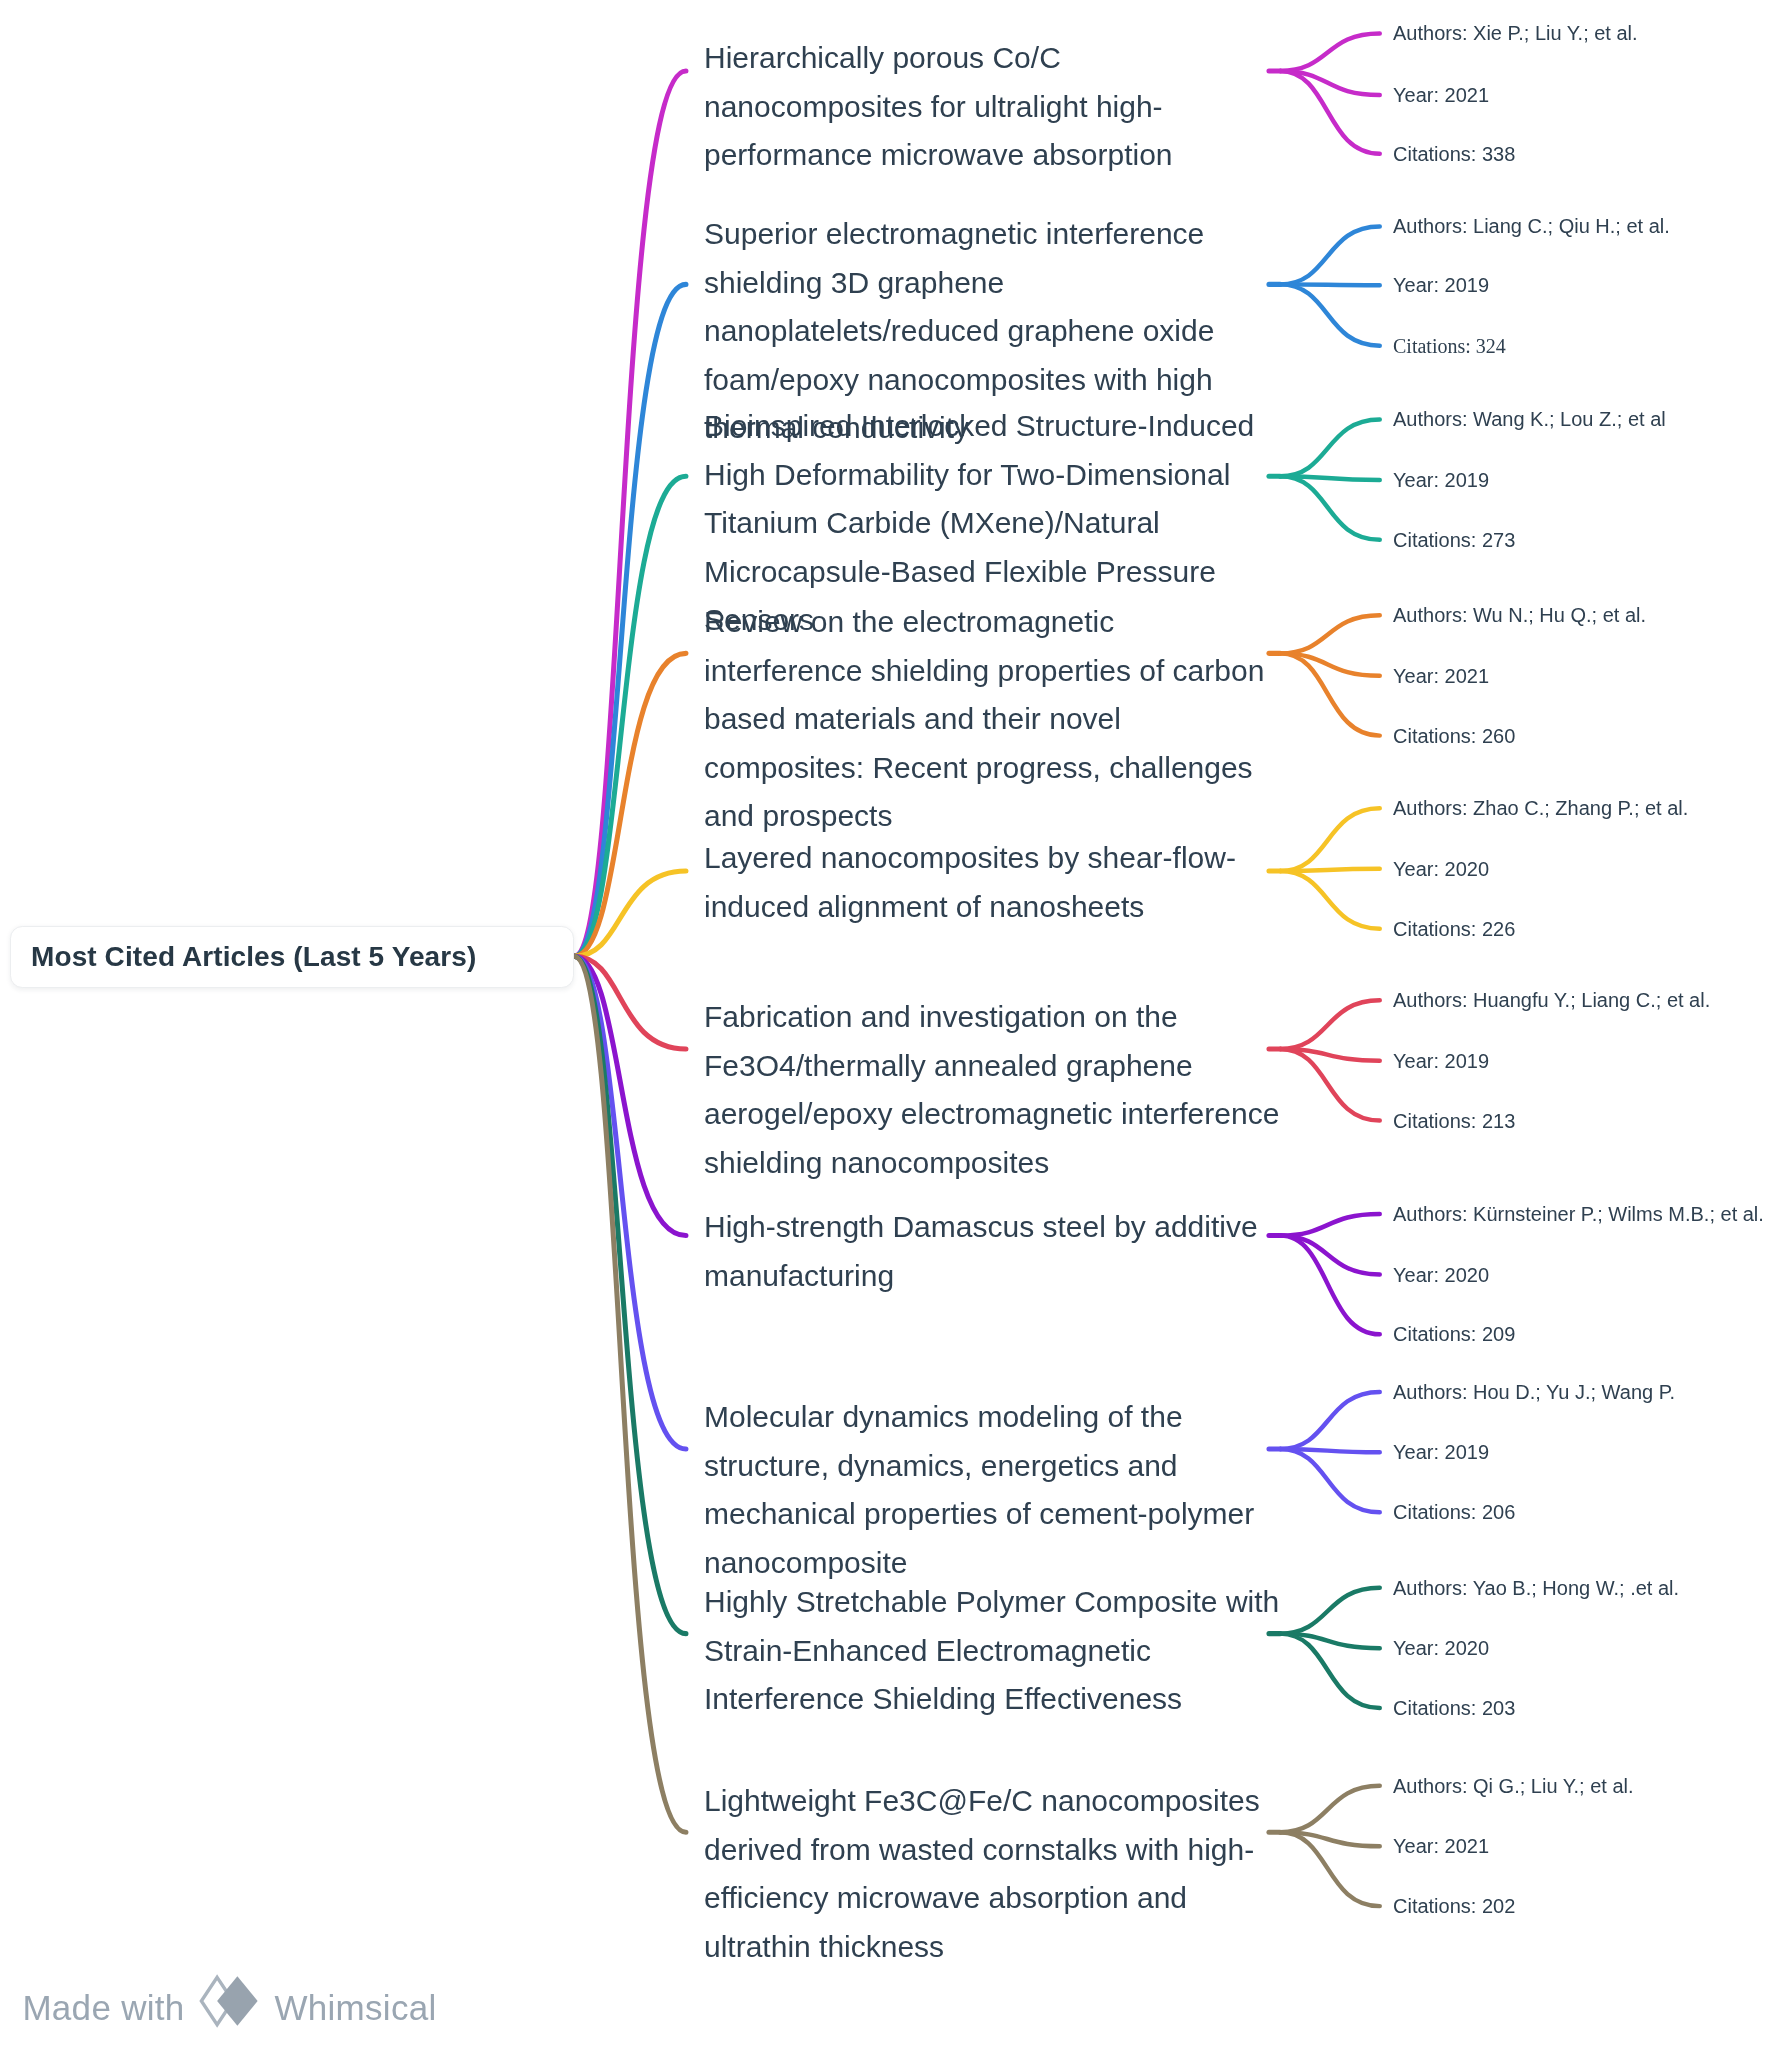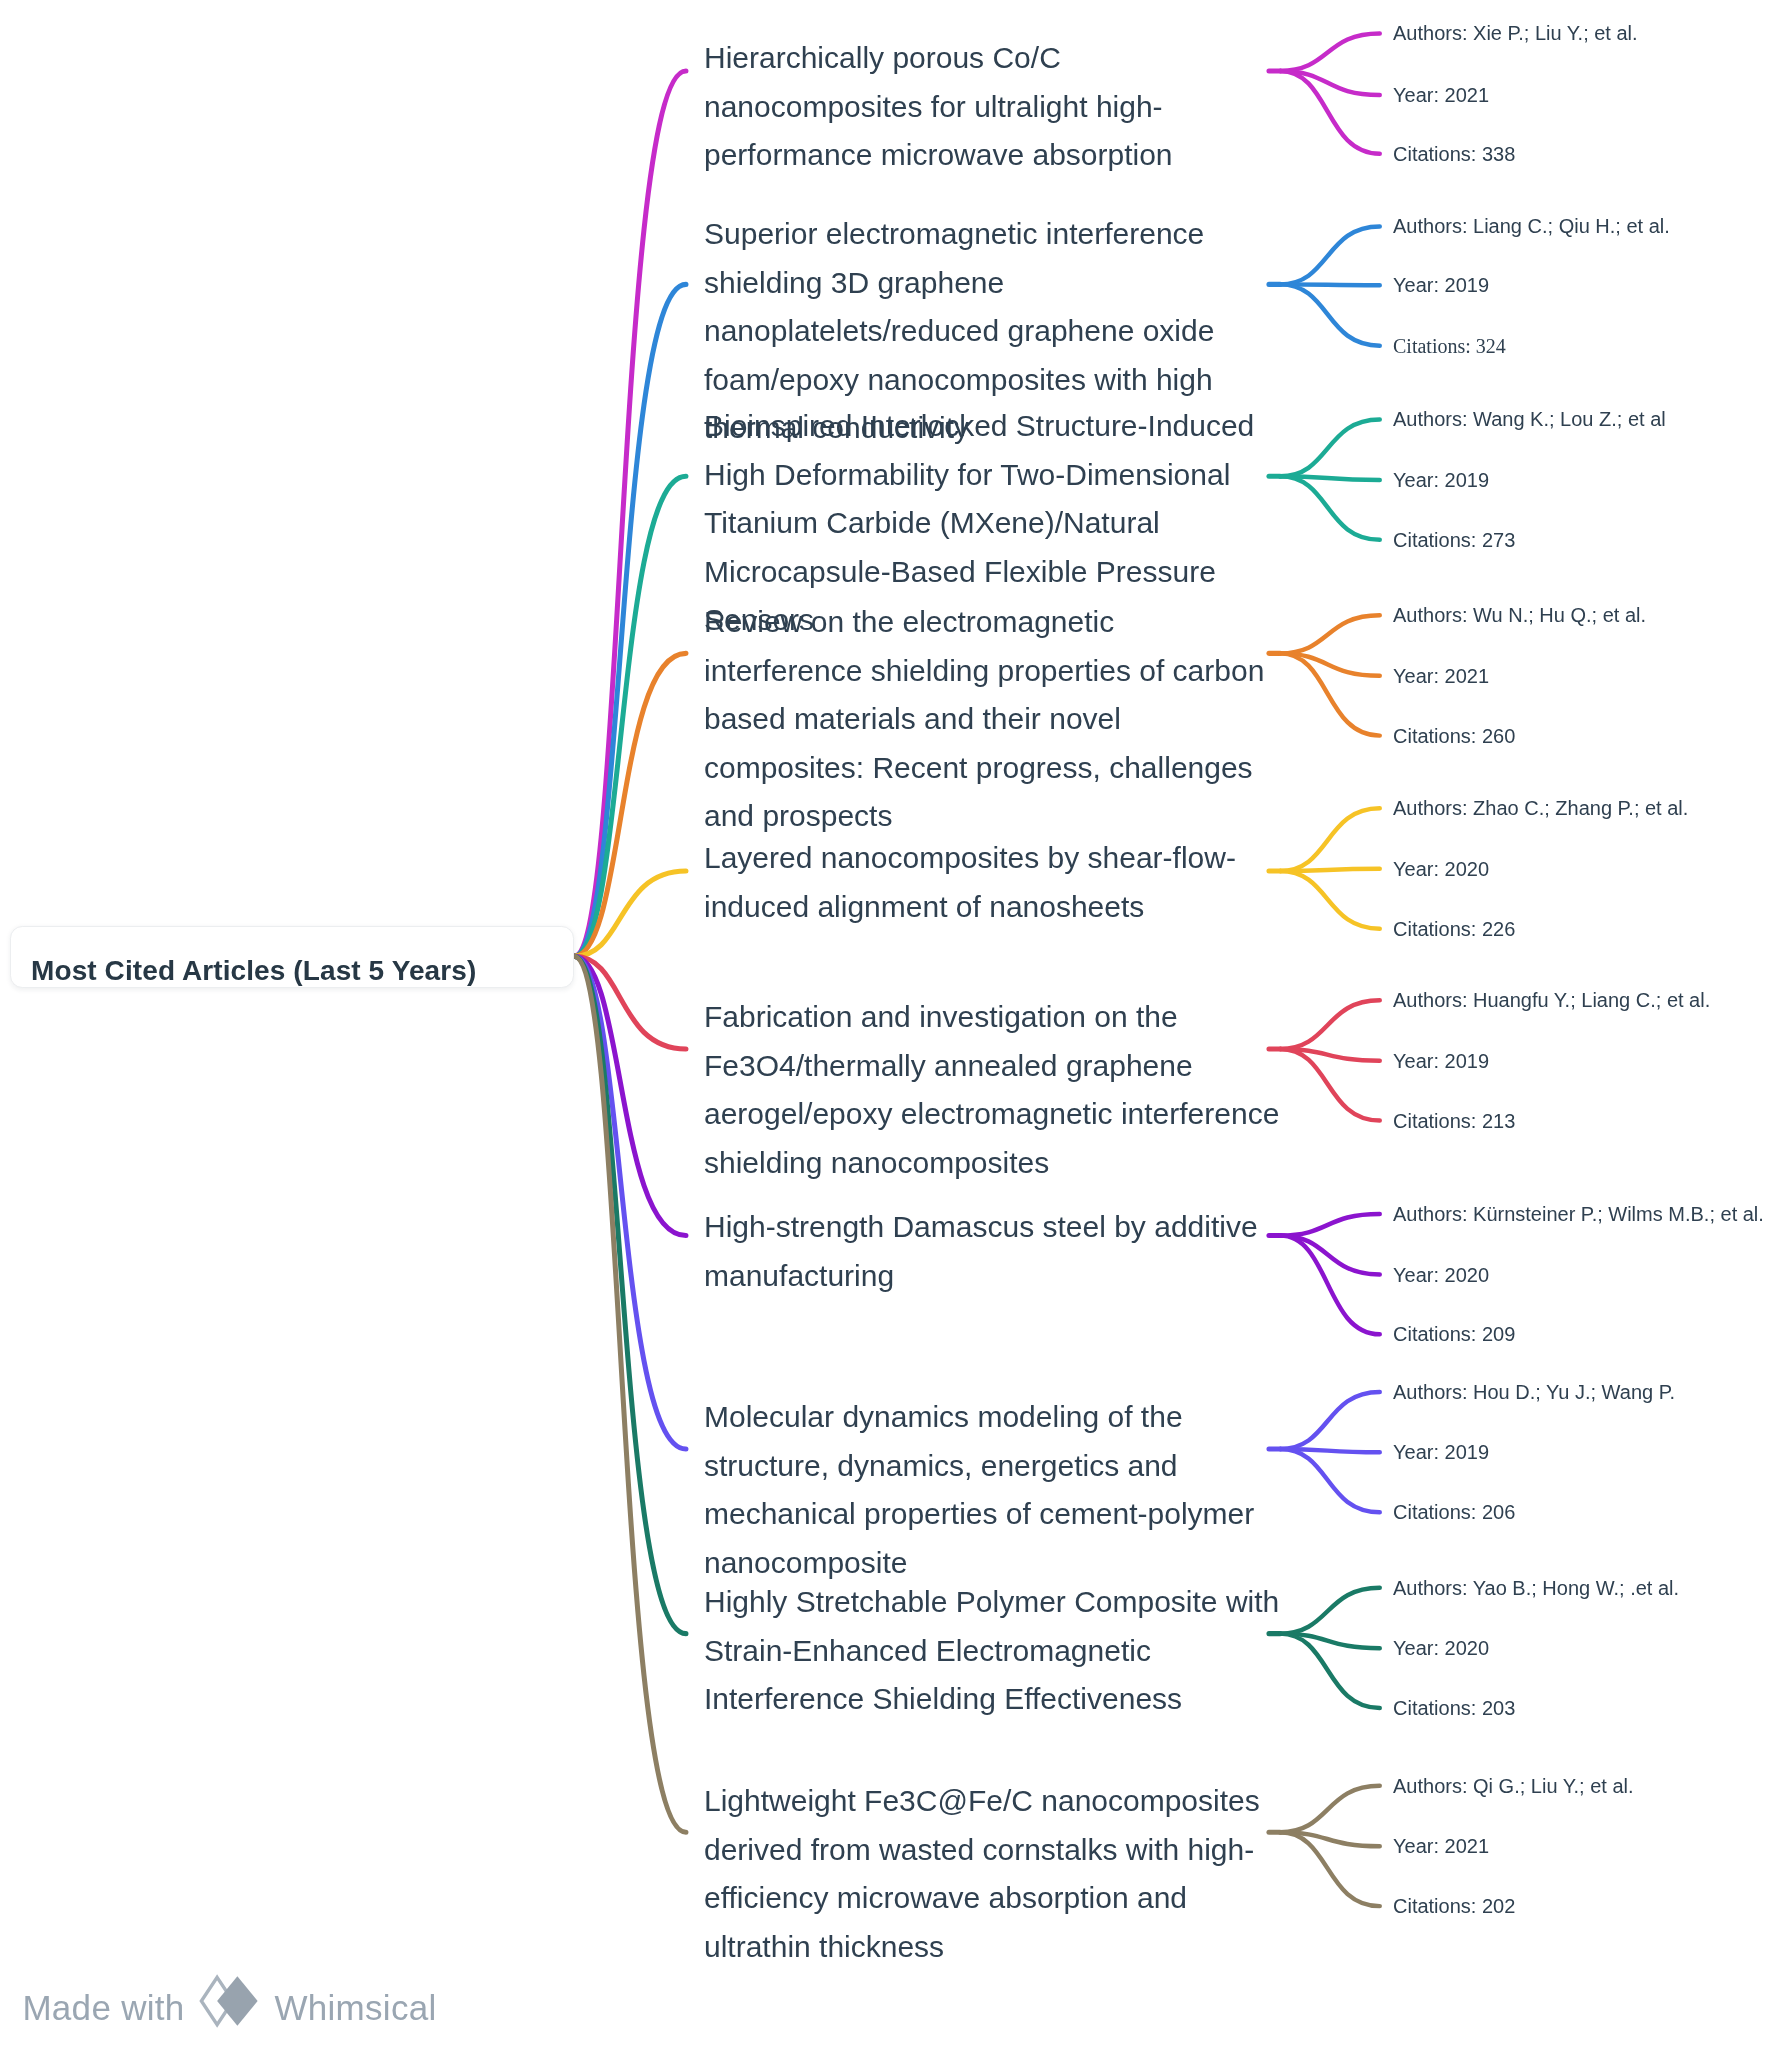--- a/index.html
+++ b/index.html
@@ -9,21 +9,21 @@
     color:#2b3a47;
   }
   #stage{position:absolute;inset:0;width:1777px;height:2066px;}
   svg.links{position:absolute;left:0;top:0;width:1777px;height:2066px;pointer-events:none;}
   .root-node{
     position:absolute;
     background:#ffffff;
     border:1.7px solid #eceef0;
     border-radius:12.3px;
     box-shadow:0 1.7px 5px rgba(30,40,50,.07);
-    display:flex;align-items:flex-end;
+    display:flex;align-items:center;
     padding:0 20px;
     box-sizing:border-box;
   }
   .root-label{
     font-size:28px;font-weight:bold;letter-spacing:0.1px;color:#273845;white-space:nowrap;
   }
   .topic{
     position:absolute;
     font-size:30px;
     line-height:1.62;

